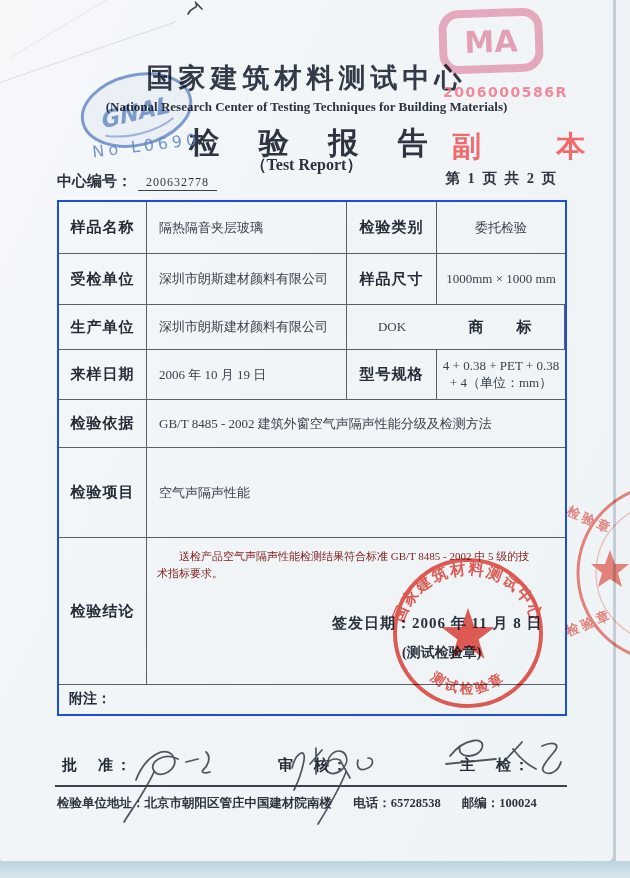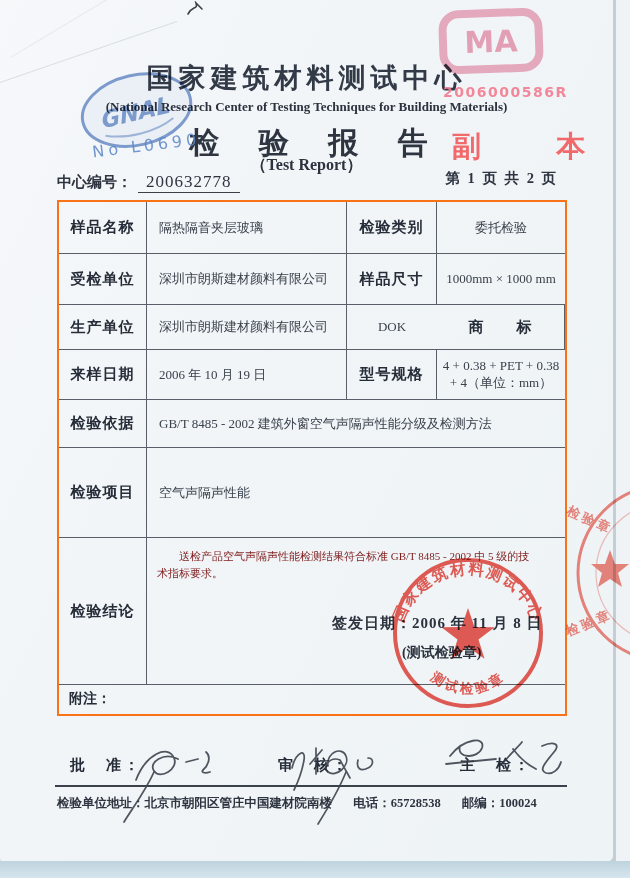--- a/index.html
+++ b/index.html
@@ -39,21 +39,21 @@
   .report-cn{
     position:absolute; left:10px; top:123px; width:613px; text-align:center;
     font-size:30px; font-weight:bold; letter-spacing:16px; color:#2e3541;
   }
   .report-en{
     position:absolute; left:0; top:155px; width:613px; text-align:center;
     font-size:16px; font-weight:bold; color:#2c323e;
   }
   .center-no{ position:absolute; left:57px; top:172px; font-size:15px; font-weight:bold; }
   .center-no .val{
-    font-weight:normal; font-size:17px; letter-spacing:1px;
+    font-weight:normal; font-size:12px; letter-spacing:1px;
     border-bottom:1px solid #3a4048; padding:0 8px 1px 8px; margin-left:6px;
   }
   .page-info{ position:absolute; right:72px; top:169px; font-size:14.5px; font-weight:bold; letter-spacing:2px; }
 
   
   .stamp{ pointer-events:none; }
   .cma{ position:absolute; left:437px; top:7px; transform:rotate(-2deg); opacity:.85; mix-blend-mode:multiply; }
   .cma-code{
     position:absolute; left:443px; top:84px; font-family:"DejaVu Sans",sans-serif;
     font-size:14px; font-weight:bold; letter-spacing:1.5px; color:#f37c90; opacity:.9;
@@ -69,42 +69,42 @@
   }
   .round-stamp{ position:absolute; left:385px; top:550px; mix-blend-mode:multiply; opacity:.88; }
   .edge-stamp{ position:absolute; left:558px; top:478px; mix-blend-mode:multiply; opacity:.8; }
 
   
   .tbl{
     position:absolute; left:57px; top:200px; width:510px;
     display:grid;
     grid-template-columns:88px 200px 90px 128px;
     grid-template-rows:52px 51px 45px 50px 48px 90px 147px 29px;
-    border:2px solid #f97316;
+    border:2px solid #1d4ed8;
     background:transparent;
   }
   .c{ border-right:1px solid #595f68; border-bottom:1px solid #595f68;
       display:flex; align-items:center; font-size:13px; color:#3a414b; }
   .c.last-col{ border-right:none; }
   .c.last-row{ border-bottom:none; }
   .lab{ justify-content:center; font-size:15px; font-weight:bold; color:#262d38; letter-spacing:1px; text-align:center; }
   .v-left{ padding-left:12px; }
   .v-center{ justify-content:center; text-align:center; padding:0 5px; }
   .span3{ grid-column:2 / 5; }
   .span4{ grid-column:1 / 5; }
   .conclusion-cell{ position:relative; display:block; padding:10px 14px 0 10px; }
   .conclusion-text{ text-indent:2em; line-height:1.55; font-size:11px; color:#7f1d1d; width:380px; }
   .sign-date{ position:absolute; left:185px; top:76px; font-size:15px; font-weight:bold; color:#2b323d; letter-spacing:1px; }
   .stamp-note{ position:absolute; left:255px; top:106px; font-size:14px; font-weight:bold; color:#2b323d; }
   .note-cell{ align-items:flex-start; padding:5px 0 0 10px; font-size:14px; font-weight:bold; color:#262d38; }
 
   
   .approval{ position:absolute; left:62px; top:750px; width:505px; font-size:15px; font-weight:bold; letter-spacing:3px; color:#262d38; }
   .appr-label{ position:absolute; top:6px; }
-  .lbl-approve{ left:8px; } .lbl-review{ left:216px; } .lbl-inspect{ left:398px; }
+  .lbl-approve{ left:0; } .lbl-review{ left:216px; } .lbl-inspect{ left:398px; }
   .sig{ position:absolute; }
   .sig1{ left:58px; top:-12px; } .sig2{ left:222px; top:-14px; } .sig3{ left:378px; top:-20px; }
   .rule{ position:absolute; left:55px; top:785px; width:512px; height:2px; background:#3c424c; }
   .footer{ position:absolute; left:57px; top:795px; width:540px; font-size:12.5px; font-weight:bold; color:#2e3440; white-space:nowrap; }
   .footer span{ margin-right:18px; }
 </style>
 </head>
 <body>
 
 <div class="stage">

